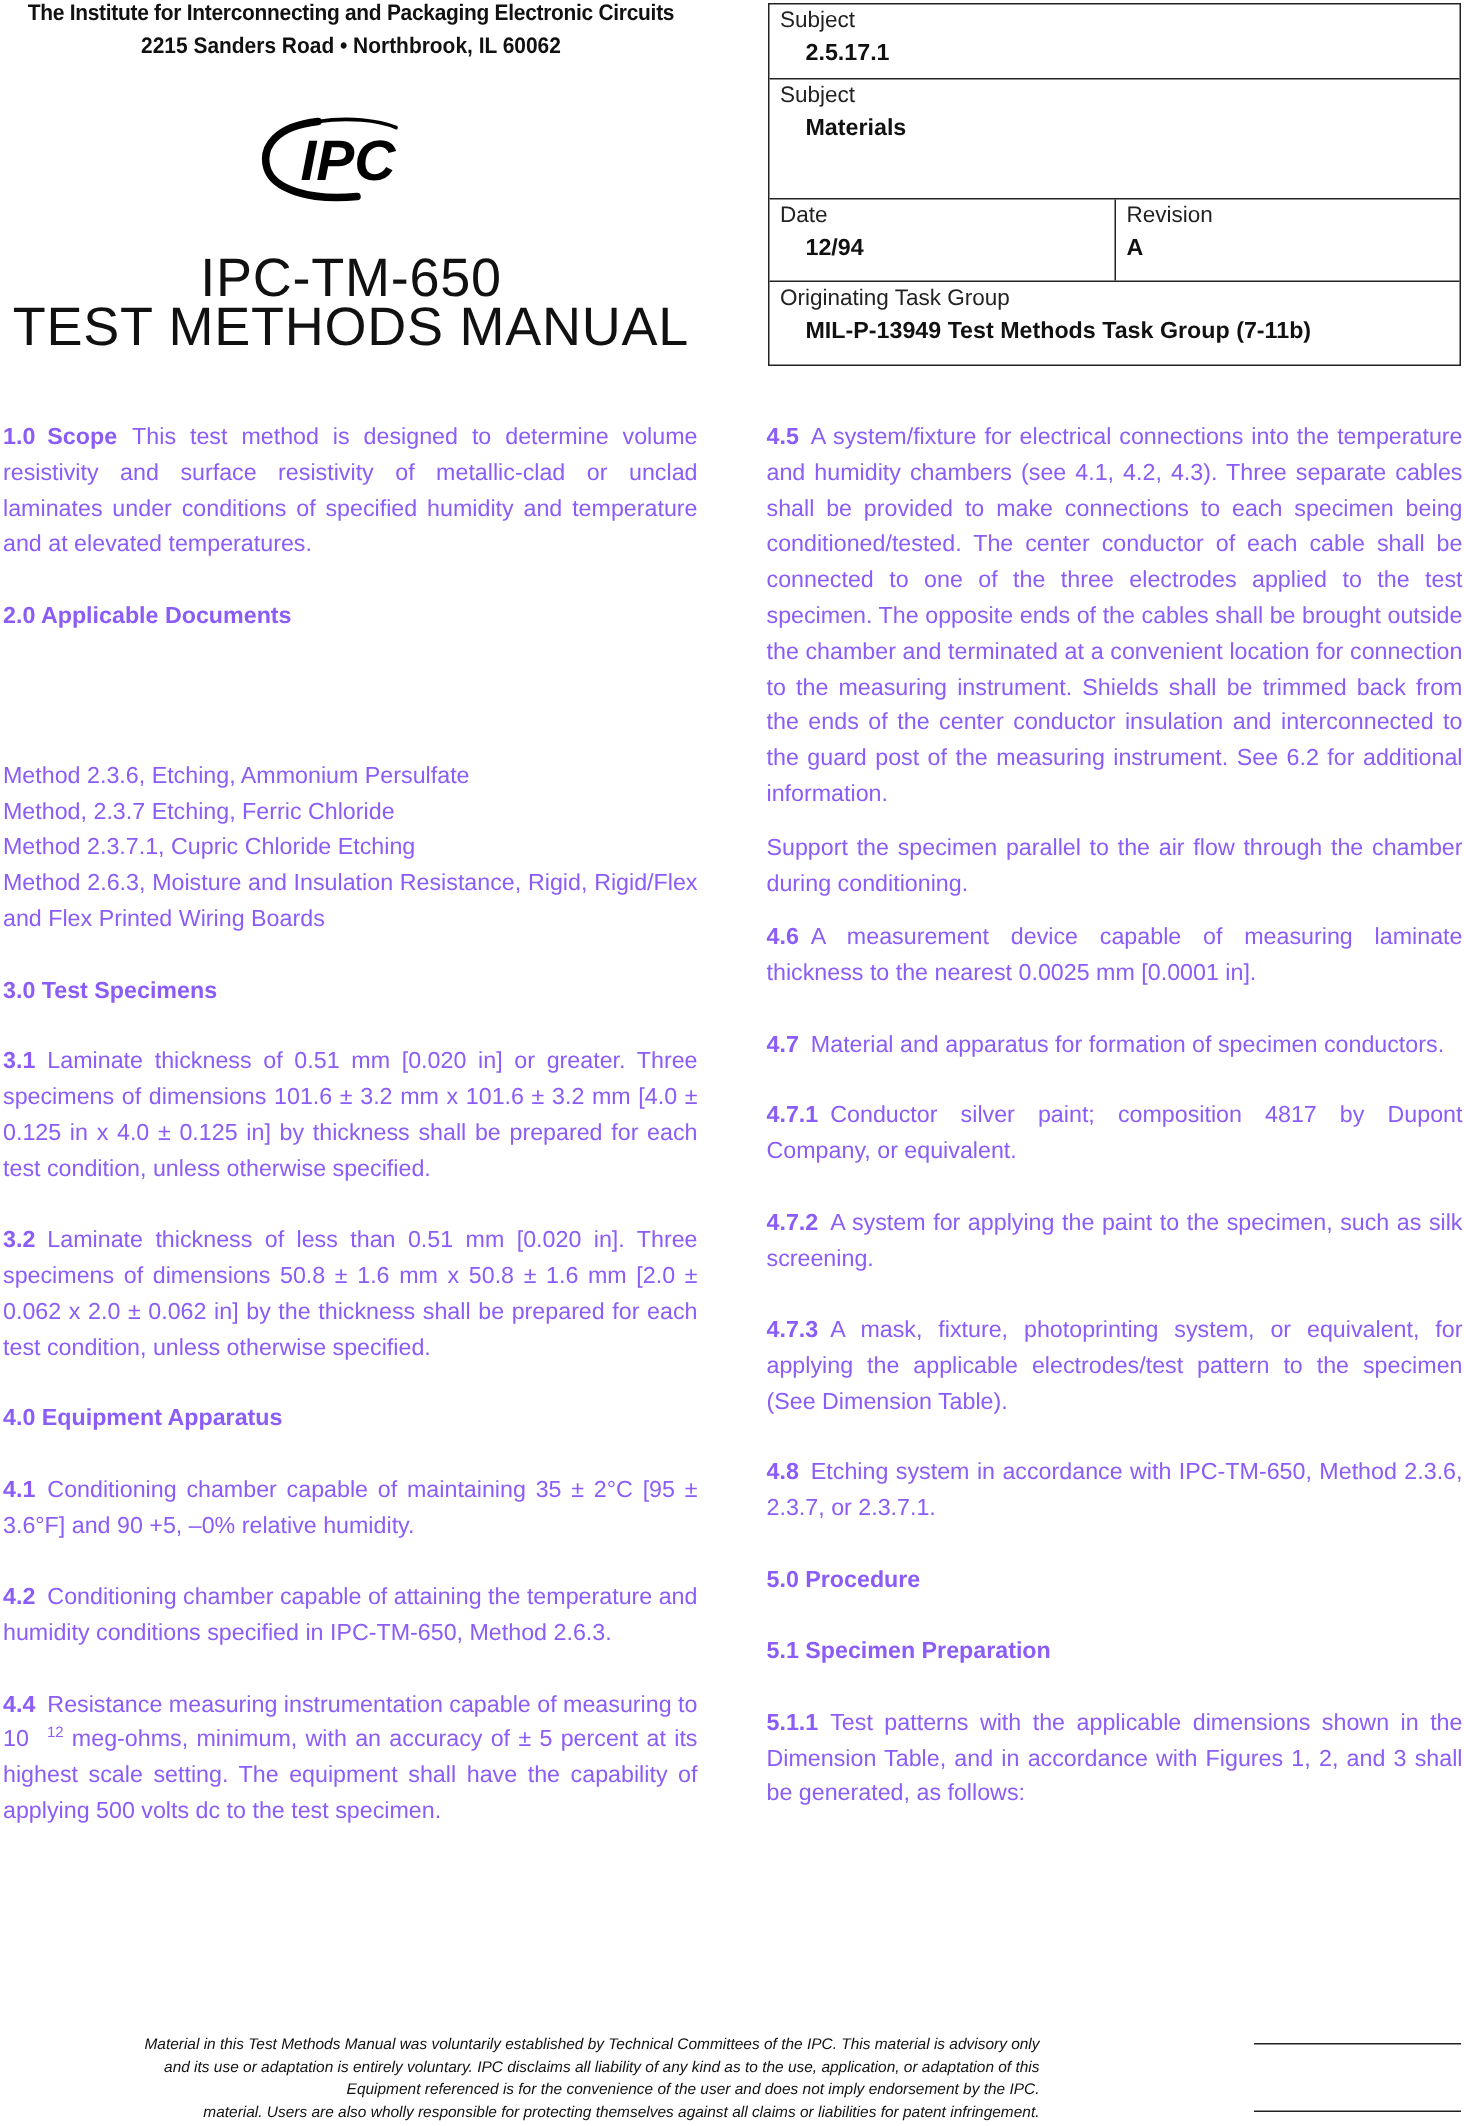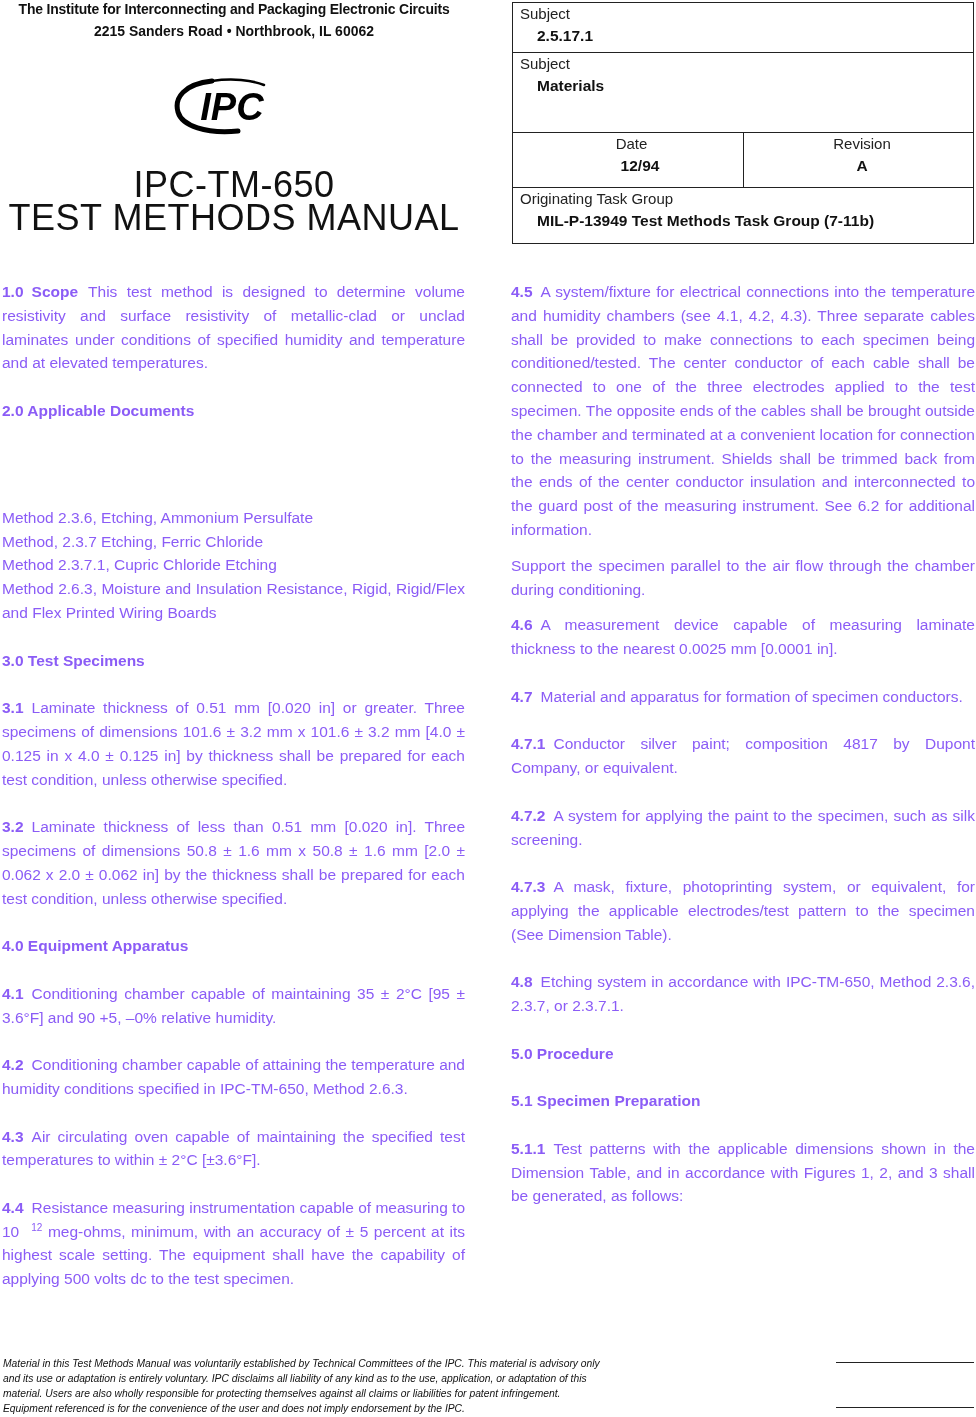--- a/index.html
+++ b/index.html
@@ -14,41 +14,41 @@
   .manual-title { position: absolute; left: 0; top: 168px; width: 468px; text-align: center; font-weight: normal; font-size: 36px; line-height: 33px; letter-spacing: 0.5px; }
 
   
   .info-table { position: absolute; left: 512px; top: 2px; width: 462px; height: 242px; border: 1.5px solid #222; }
   .cell { position: absolute; left: 0; right: 0; border-bottom: 1.5px solid #222; padding-left: 7px; }
   .cell:last-child { border-bottom: none; }
   .cell-label { font-size: 15px; color: #222; line-height: 20px; padding-top: 1px; }
   .cell-value { font-size: 15.5px; font-weight: bold; line-height: 24px; padding-left: 17px; }
   .cell-number { top: 0; height: 50px; }
   .cell-subject { top: 50px; height: 80px; }
-  .cell-date-rev { top: 130px; height: 55px; padding-left: 0; text-align: center; }
+  .cell-date-rev { top: 130px; height: 55px; padding-left: 0; }
   .cell-group { top: 185px; height: 56px; }
   .half { position: absolute; top: 0; bottom: 0; padding-left: 7px; }
   .half-date { left: 0; width: 231px; border-right: 1.5px solid #222; }
   .half-rev { left: 231px; right: 0; }
   .half-rev .cell-value { padding-left: 0; }
 
   
   .col { position: absolute; top: 280px; font-size: 15.5px; line-height: 23.8px; color: #8b5cf6; text-align: justify; }
   .col-left { left: 2px; width: 463px; }
   .col-right { left: 511px; width: 464px; }
   .para { margin-bottom: 23.8px; }
   .para.tight { margin-bottom: 12px; }
   .num { font-weight: bold; margin-right: 8px; }
   .heading { font-weight: bold; margin-bottom: 23.8px; }
   .list-line { text-align: justify; }
   .doc-list { margin-top: 83px; margin-bottom: 23.8px; }
   sup { font-size: 10px; vertical-align: super; line-height: 0; margin-left: 12px; }
 
   
-  .disclaimer { position: absolute; left: 3px; top: 1356px; width: 690px; font-size: 10.3px; font-style: italic; line-height: 15px; color: #111; }
+  .disclaimer { position: absolute; left: 3px; top: 1356px; width: 690px; font-size: 10.3px; font-style: italic; line-height: 15px; color: #111; text-align: right; }
   .sign-line { position: absolute; left: 836px; width: 138px; height: 0; border-top: 1px solid #222; }
   .sign-line-1 { top: 1362px; }
   .sign-line-2 { top: 1407px; }
 </style>
 </head>
 <body>
 
 <div class="org">
   <div class="org-name">The Institute for Interconnecting and Packaging Electronic Circuits</div>
   <div class="org-addr">2215 Sanders Road • Northbrook, IL 60062</div>
@@ -114,23 +114,20 @@
 
   <div class="heading">4.0  Equipment Apparatus</div>
 
   <p class="para">
     <span class="num">4.1</span><span>Conditioning chamber capable of maintaining 35 ± 2°C [95 ± 3.6°F] and 90 +5, –0% relative humidity.</span>
   </p>
   <p class="para">
     <span class="num">4.2</span><span>Conditioning chamber capable of attaining the temperature and humidity conditions specified in IPC-TM-650, Method 2.6.3.</span>
   </p>
   <p class="para">
-    <span class="num">4.3</span><span>Air circulating oven capable of maintaining the specified test temperatures to within ± 2°C [±3.6°F].</span>
-  </p>
-  <p class="para">
     <span class="num">4.4</span><span>Resistance measuring instrumentation capable of measuring to 10</span><sup>12</sup><span> meg-ohms, minimum, with an accuracy of ± 5 percent at its highest scale setting. The equipment shall have the capability of applying 500 volts dc to the test specimen.</span>
   </p>
 </div>
 
 <div class="col col-right">
   <p class="para tight">
     <span class="num">4.5</span><span>A system/fixture for electrical connections into the temperature and humidity chambers (see 4.1, 4.2, 4.3). Three separate cables shall be provided to make connections to each specimen being conditioned/tested. The center conductor of each cable shall be connected to one of the three electrodes applied to the test specimen. The opposite ends of the cables shall be brought outside the chamber and terminated at a convenient location for connection to the measuring instrument. Shields shall be trimmed back from the ends of the center conductor insulation and interconnected to the guard post of the measuring instrument. See 6.2 for additional information.</span>
   </p>
   <p class="para tight">Support the specimen parallel to the air flow through the chamber during conditioning.</p>
 
@@ -157,17 +154,17 @@
   <div class="heading">5.1  Specimen Preparation</div>
 
   <p class="para">
     <span class="num">5.1.1</span><span>Test patterns with the applicable dimensions shown in the Dimension Table, and in accordance with Figures 1, 2, and 3 shall be generated, as follows:</span>
   </p>
 </div>
 
 <div class="disclaimer">
   <div>Material in this Test Methods Manual was voluntarily established by Technical Committees of the IPC. This material is advisory only</div>
   <div>and its use or adaptation is entirely voluntary. IPC disclaims all liability of any kind as to the use, application, or adaptation of this</div>
+  <div>Equipment referenced is for the convenience of the user and does not imply endorsement by the IPC.</div>
   <div>material. Users are also wholly responsible for protecting themselves against all claims or liabilities for patent infringement.</div>
-  <div>Equipment referenced is for the convenience of the user and does not imply endorsement by the IPC.</div>
 </div>
 <div class="sign-line sign-line-1"></div>
 <div class="sign-line sign-line-2"></div>
 
 </body></html>

